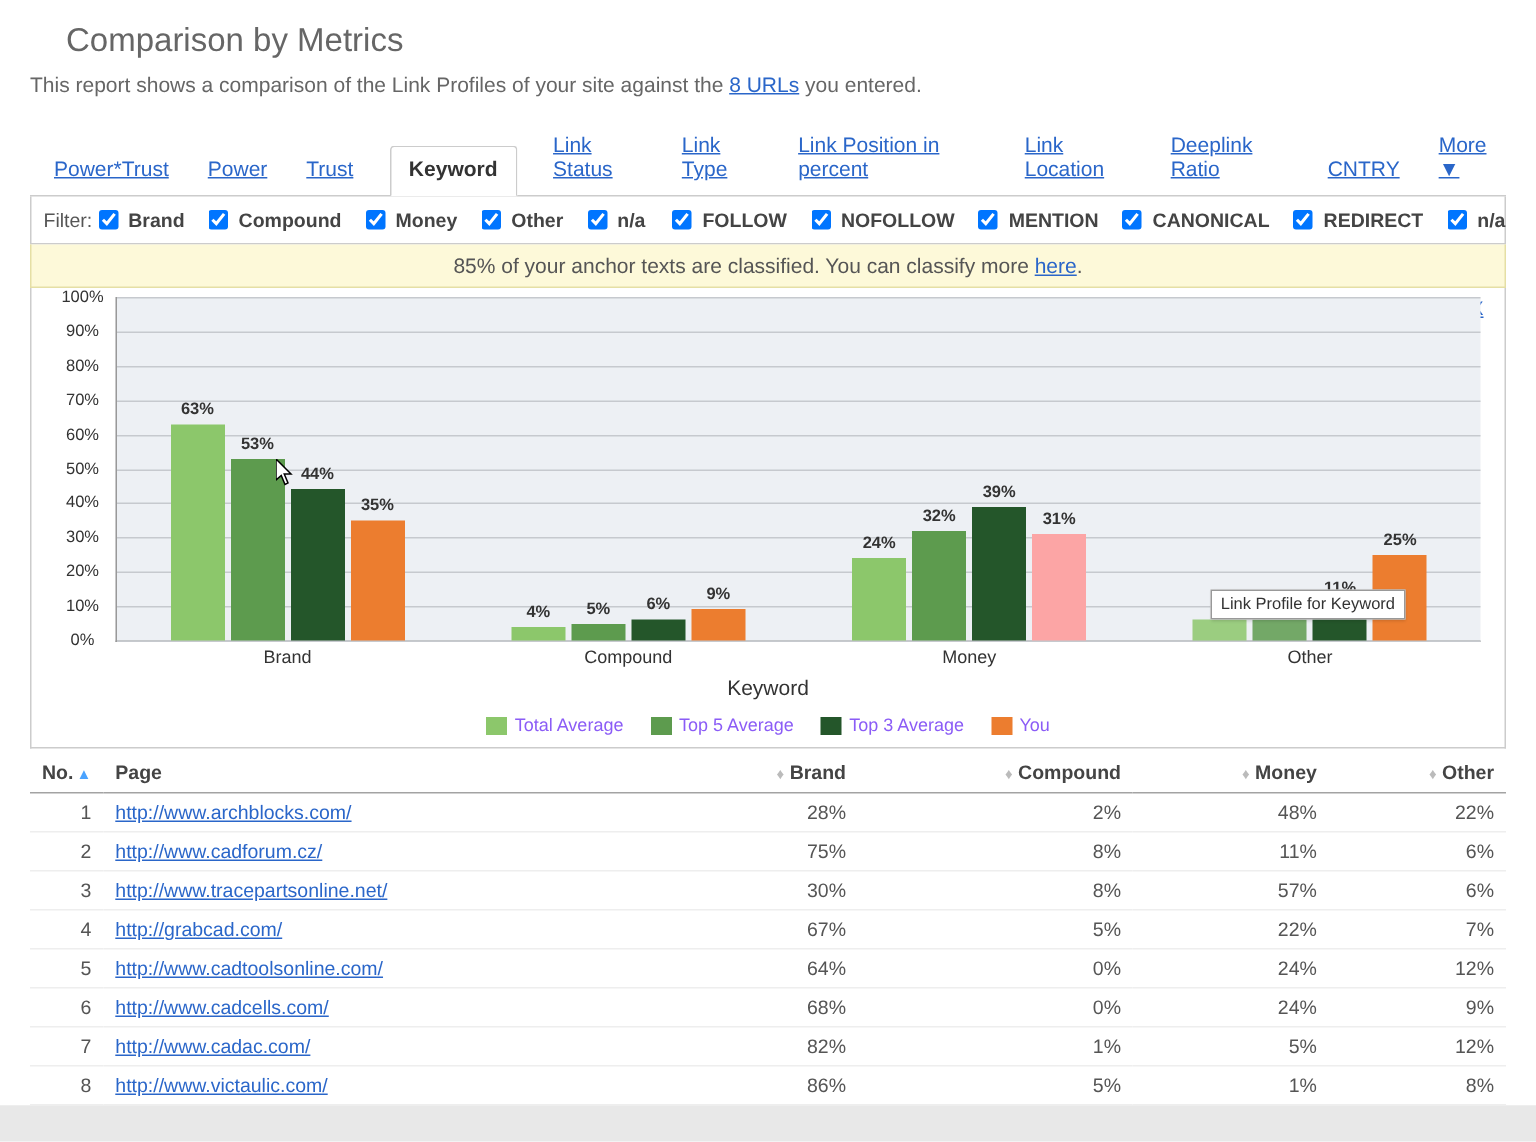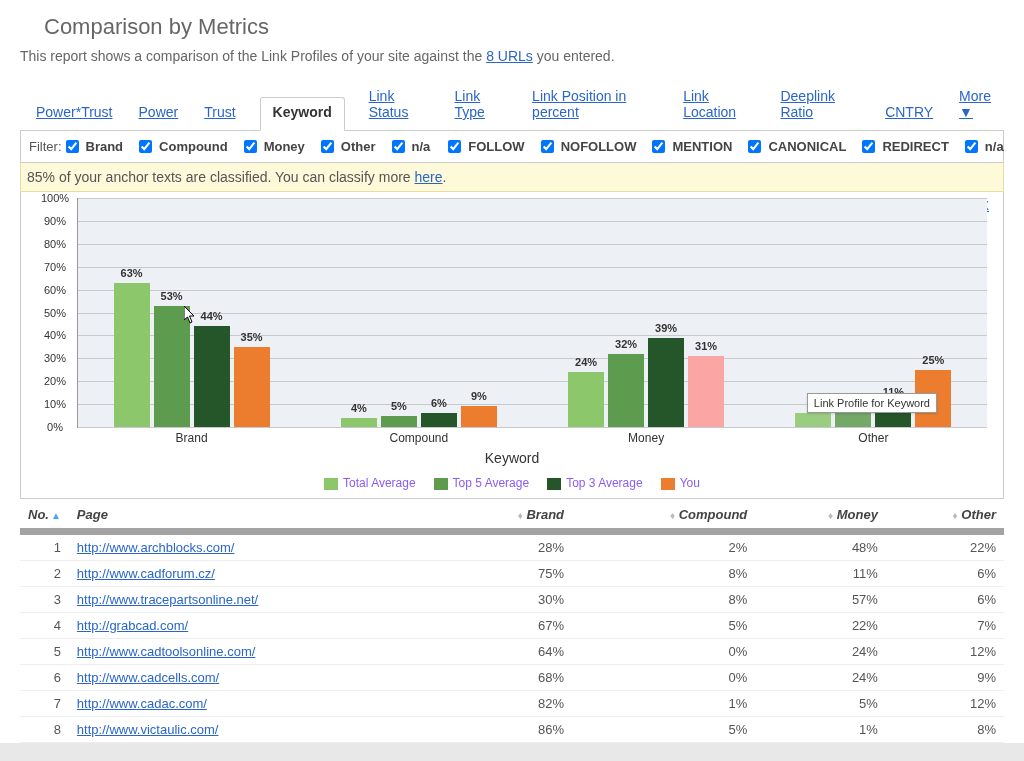--- a/index.html
+++ b/index.html
@@ -62,20 +62,21 @@
     border-top: none;
     font-weight: 700;
     color: #444;
   }
   .filterbar .lbl { font-weight: 400; color: #555; }
   .filterbar label { display: flex; align-items: center; gap: 4px; font-weight: 700;}
   .notice {
     background: #fdf9d9;
     border: 1px solid #e5dfa5;
     border-top: none;
+    text-align: center;
     padding: 6px;
     color: #555;
     font-size: 14px;
   }
   .chartbox {
     border: 1px solid #ccc;
     border-top: none;
     padding: 6px 12px 4px 12px;
     position: relative;
   }
@@ -189,23 +190,22 @@
     width: 100%;
     border-collapse: collapse;
     font-size: 13px;
     margin-top: 2px;
   }
   .table th {
     text-align: left;
     font-weight: 700;
     color: #444;
     padding: 6px 8px;
-    border-bottom: 7px solid #a3a3a3;
+    border-bottom: 1px solid #a3a3a3;
     position: relative;
-    font-style: italic;
   }
   .table th .sort {
     color:#bbb;
     font-size:10px;
     margin-left:2px;
   }
   .table th.r, .table td.r { text-align: right; }
   .table td {
     padding: 5px 8px;
     border-bottom: 1px solid #eee;

